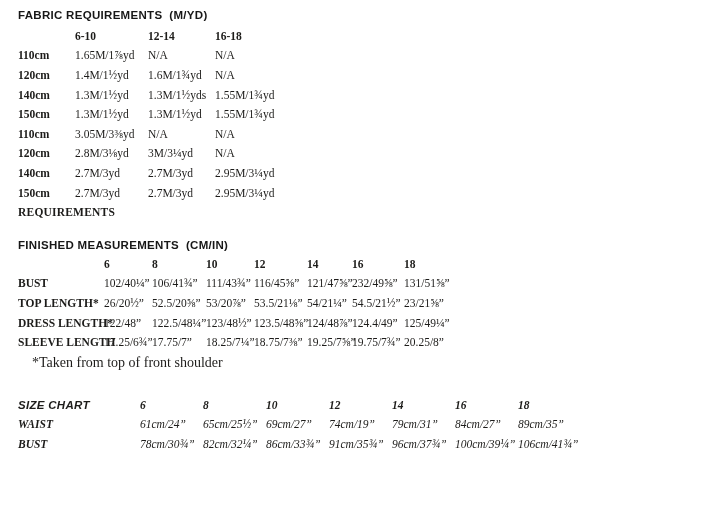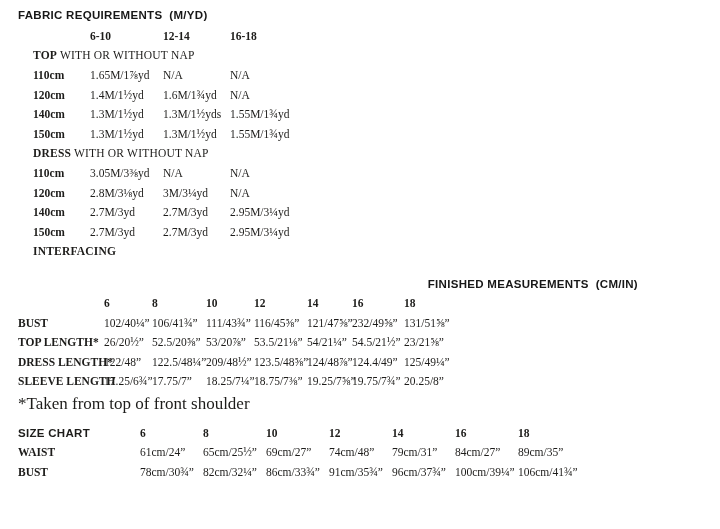--- a/index.html
+++ b/index.html
@@ -13,25 +13,25 @@
     font-family:"Liberation Sans", sans-serif;font-weight:700;
     font-size:11.5px;letter-spacing:.3px;margin:0;white-space:pre;color:#171717;
   }
   table.t{border-collapse:collapse;table-layout:fixed;width:100%;}
   table.t td{
     padding:0;height:19.6px;vertical-align:middle;
     font-size:11.5px;white-space:nowrap;overflow:visible;color:#1d1c1a;
   }
   .b{font-weight:700;}
   .sub{font-size:12.4px;letter-spacing:.2px;}
-  .fab{margin-top:5px;margin-left:15px;}
+  .fab{margin-top:5px;}
   .fin{margin-top:3px;}
-  .sc{margin-top:9px;}
-  .fm-title{margin-top:17px;text-align:right;}
-  .footnote{margin:3px 0 0 0;font-size:17px;}
+  .sc{margin-top:24px;font-style:italic;}
+  .fm-title{margin-top:17px;}
+  .footnote{margin:3px 0 0 14px;font-size:14px;}
   .sc-title-cell{font-family:"Liberation Sans", sans-serif;font-weight:700;
     font-size:11.5px;letter-spacing:.3px;color:#171717;}
 </style>
 </head>
 <body>
 
 <div class="doc">
 
   <h2 class="sans-title">FABRIC REQUIREMENTS  (M/YD)</h2>
 
@@ -43,23 +43,20 @@
         <col>
       </colgroup>
     <tbody>
         <tr>
       <td></td>
       <td class="b">6-10</td>
       <td class="b">12-14</td>
       <td class="b">16-18</td>
     </tr>
     <tr>
-      <td colspan="4" class="sub"><span class="b">TOP</span><span> WITH OR WITHOUT NAP</span></td>
-    </tr>
-    <tr>
       <td class="b">110cm</td>
       <td>1.65M/1⅞yd</td>
       <td>N/A</td>
       <td>N/A</td>
     </tr>
     <tr>
       <td class="b">120cm</td>
       <td>1.4M/1½yd</td>
       <td>1.6M/1¾yd</td>
       <td>N/A</td>
@@ -70,23 +67,20 @@
       <td>1.3M/1½yds</td>
       <td>1.55M/1¾yd</td>
     </tr>
     <tr>
       <td class="b">150cm</td>
       <td>1.3M/1½yd</td>
       <td>1.3M/1½yd</td>
       <td>1.55M/1¾yd</td>
     </tr>
     <tr>
-      <td colspan="4" class="sub"><span class="b">DRESS</span><span> WITH OR WITHOUT NAP</span></td>
-    </tr>
-    <tr>
       <td class="b">110cm</td>
       <td>3.05M/3⅜yd</td>
       <td>N/A</td>
       <td>N/A</td>
     </tr>
     <tr>
       <td class="b">120cm</td>
       <td>2.8M/3⅛yd</td>
       <td>3M/3¼yd</td>
       <td>N/A</td>
@@ -97,21 +91,21 @@
       <td>2.7M/3yd</td>
       <td>2.95M/3¼yd</td>
     </tr>
     <tr>
       <td class="b">150cm</td>
       <td>2.7M/3yd</td>
       <td>2.7M/3yd</td>
       <td>2.95M/3¼yd</td>
     </tr>
     <tr>
-      <td colspan="4" class="sub"><span class="b">INTERFACING</span></td>
+      <td colspan="4" class="sub"><span class="b">REQUIREMENTS</span></td>
     </tr>
   </tbody>
     </table>
 
   <h2 class="sans-title fm-title">FINISHED MEASUREMENTS  (CM/IN)</h2>
 
   <table class="t fin">
     <colgroup>
         <col style="width:86px">
         <col style="width:48px">
@@ -150,21 +144,21 @@
       <td>53/20⅞”</td>
       <td>53.5/21⅛”</td>
       <td>54/21¼”</td>
       <td>54.5/21½”</td>
       <td>23/21⅝”</td>
     </tr>
     <tr>
       <td class="b">DRESS LENGTH*</td>
       <td>122/48”</td>
       <td>122.5/48¼”</td>
-      <td>209/48½”</td>
+      <td>123/48½”</td>
       <td>123.5/48⅝”</td>
       <td>124/48⅞”</td>
       <td>124.4/49”</td>
       <td>125/49¼”</td>
     </tr>
     <tr>
       <td class="b">SLEEVE LENGTH</td>
       <td>17.25/6¾”</td>
       <td>17.75/7”</td>
       <td>18.25/7¼”</td>
@@ -198,21 +192,21 @@
       <td class="b">12</td>
       <td class="b">14</td>
       <td class="b">16</td>
       <td class="b">18</td>
     </tr>
     <tr>
       <td class="b">WAIST</td>
       <td>61cm/24”</td>
       <td>65cm/25½”</td>
       <td>69cm/27”</td>
-      <td>74cm/48”</td>
+      <td>74cm/19”</td>
       <td>79cm/31”</td>
       <td>84cm/27”</td>
       <td>89cm/35”</td>
     </tr>
     <tr>
       <td class="b">BUST</td>
       <td>78cm/30¾”</td>
       <td>82cm/32¼”</td>
       <td>86cm/33¾”</td>
       <td>91cm/35¾”</td>

